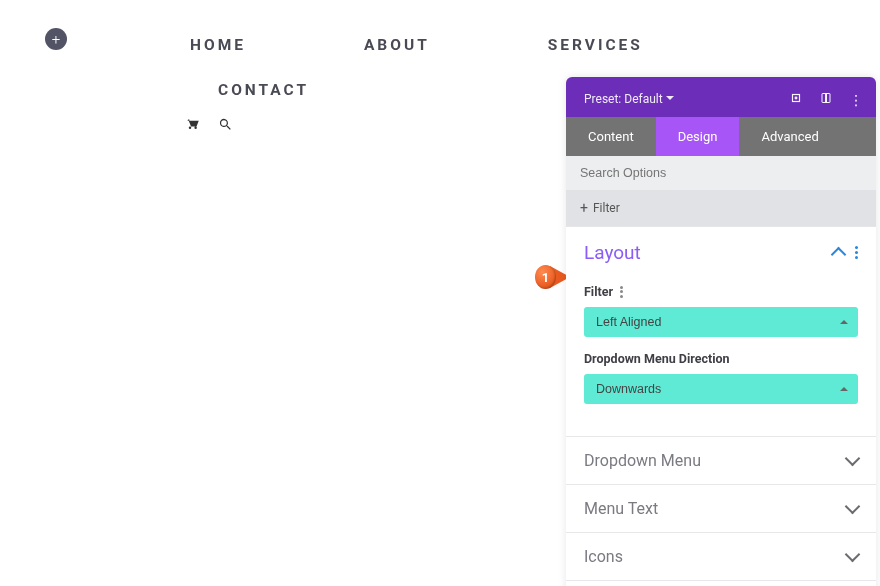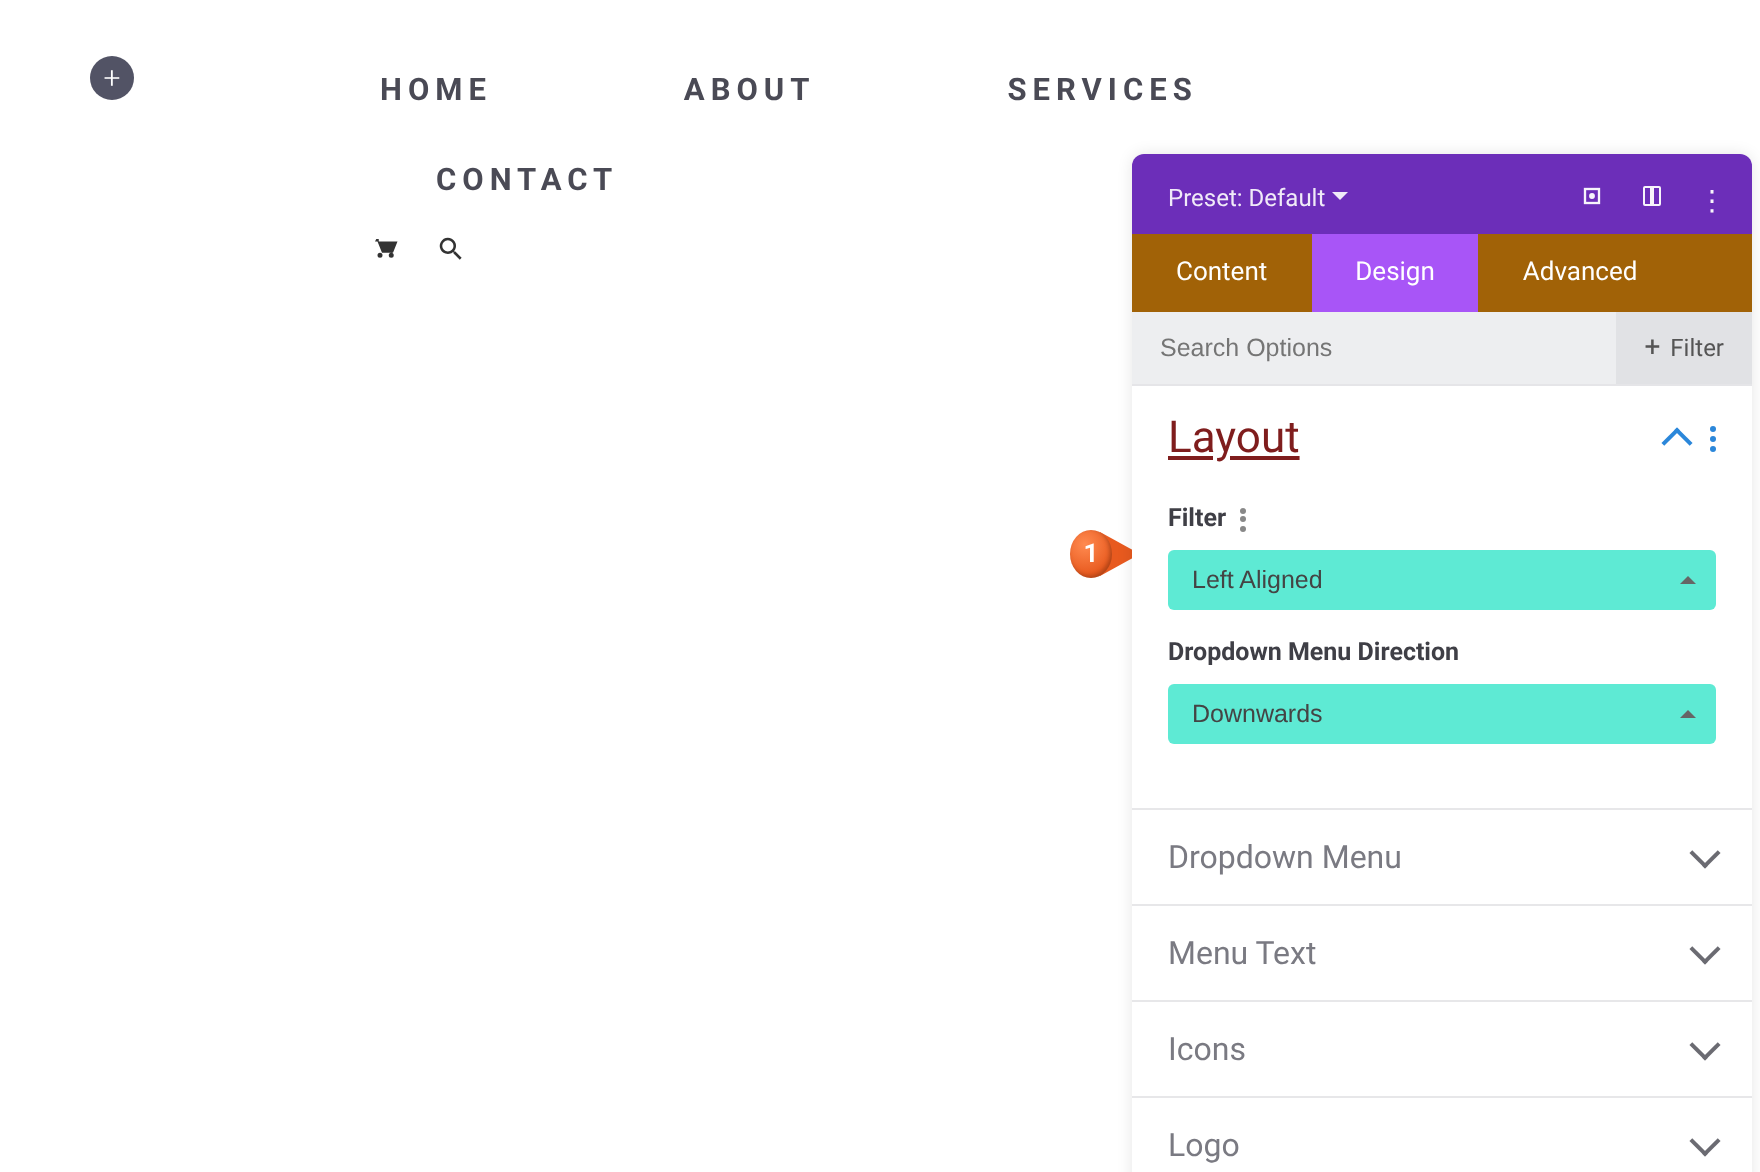--- a/index.html
+++ b/index.html
@@ -1,40 +1,40 @@
 <!DOCTYPE html>
 <html><head>
 <meta charset="utf-8">
 <style>
   * { box-sizing: border-box; margin: 0; padding: 0; }
   body { font-family: -apple-system, BlinkMacSystemFont, "Segoe UI", Roboto, sans-serif; background: #fff; width: 880px; height: 586px; overflow: hidden; position: relative; }
   .add-btn { position: absolute; top: 28px; left: 45px; width: 22px; height: 22px; border-radius: 50%; background: #525365; color: #fff; display: flex; align-items: center; justify-content: center; font-size: 15px; font-weight: 300; cursor: pointer; }
   .main-nav { display: flex; flex-wrap: wrap; gap: 0; padding: 28px 140px 0 180px; width: 700px; }
   .main-nav a { color: #4a4a55; font-weight: 700; letter-spacing: 3px; font-size: 15.5px; text-decoration: none; padding: 8px 10px; }
-  .nav-row1 { display: flex; gap: 76px; }
+  .nav-row1 { display: flex; gap: 98px; }
   .nav-row2 { padding-left: 28px; margin-top: 18px; }
   .nav-icons { display: flex; gap: 18px; padding-left: 185px; margin-top: 18px; align-items: center; }
   .nav-icons svg { width: 15px; height: 15px; fill: #333; }
 
   .panel { position: absolute; top: 77px; right: 4px; width: 310px; background: #fff; box-shadow: 0 0 8px rgba(0,0,0,.1); border-radius: 6px 6px 0 0; overflow: hidden; }
   .panel-head { background: #6C2EB9; color: #fff; padding: 13px 18px 11px; position: relative; }
   .panel-title { font-size: 15.5px; font-weight: 600; }
   .panel-preset { font-size: 12px; opacity: .9; margin-top: 2px; }
   .panel-preset::after { content: ""; display: inline-block; border: 4px solid transparent; border-top-color: #fff; margin-left: 3px; vertical-align: middle; }
   .panel-actions { position: absolute; right: 12px; top: 14px; display: flex; gap: 14px; align-items: center; }
   .panel-actions span { font-size: 14px; cursor: pointer; width: 16px; text-align: center; opacity: .95; }
-  .tabs { display: flex; background: #a16207; }
+  .tabs { display: flex; background: #737373; }
   .tab { flex: 0 0 auto; padding: 12px 22px; font-size: 13px; color: #fff; cursor: pointer; }
   .tab.active { background: #A855F7; }
-  .search-row { display: flex; background: #edeef0; border-bottom: 1px solid #e5e5e8; }
+  .search-row { display: flex; background: #edeef0; border-bottom: 1px solid #e5e5e8; flex-direction: column; }
   .search-row input { flex: 1; border: none; background: transparent; padding: 10px 14px; font-size: 12.5px; outline: none; color: #666; }
   .filter-btn { background: #e1e2e5; padding: 10px 14px; font-size: 12px; color: #555; display: flex; align-items: center; gap: 5px; cursor: pointer; }
   .section { border-bottom: 1px solid #e7e7e9; }
   .section-head { padding: 14px 18px; display: flex; align-items: center; justify-content: space-between; cursor: pointer; }
-  .section-head.open .title { color: #7f1d1d; font-size: 22px; text-decoration: underline; }
+  .section-head.open .title { color: #8b5cf6; font-size: 19px; }
   .section-head .title { color: #7a7a82; font-size: 16px; font-weight: 400; }
   .section-body { padding: 0 18px 18px; }
   .field-label { font-size: 12.5px; font-weight: 700; color: #3f3f46; margin: 6px 0 8px; display: flex; align-items: center; gap: 7px; }
   .field-menu { width: 4px; height: 12px; display: inline-flex; flex-direction: column; justify-content: space-between; }
   .field-menu i { width: 3px; height: 3px; background: #888; border-radius: 50%; display: block; }
   .select { width: 100%; border: none; background: #5eead4; padding: 8px 12px; font-size: 12.5px; color: #444; border-radius: 3px; appearance: none; position: relative; }
   .select-wrap { position: relative; margin-bottom: 14px; }
   .select-wrap::after { content: ""; position: absolute; right: 10px; top: 50%; transform: translateY(-6px); width: 0; height: 0; border: 4px solid transparent; border-bottom-color: #666; }
   .select-wrap::before { content: ""; position: absolute; right: 10px; top: 50%; transform: translateY(2px); width: 0; height: 0; border: 4px solid transparent; border-top-color: #666; }
   .chevron { width: 11px; height: 11px; border: solid #6b6b72; border-width: 0 2px 2px 0; transform: rotate(45deg); margin-top: -4px; }

